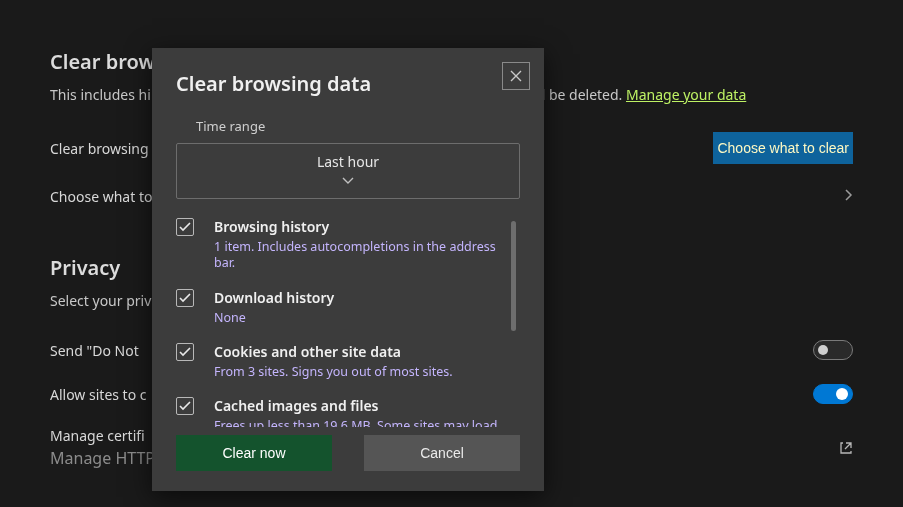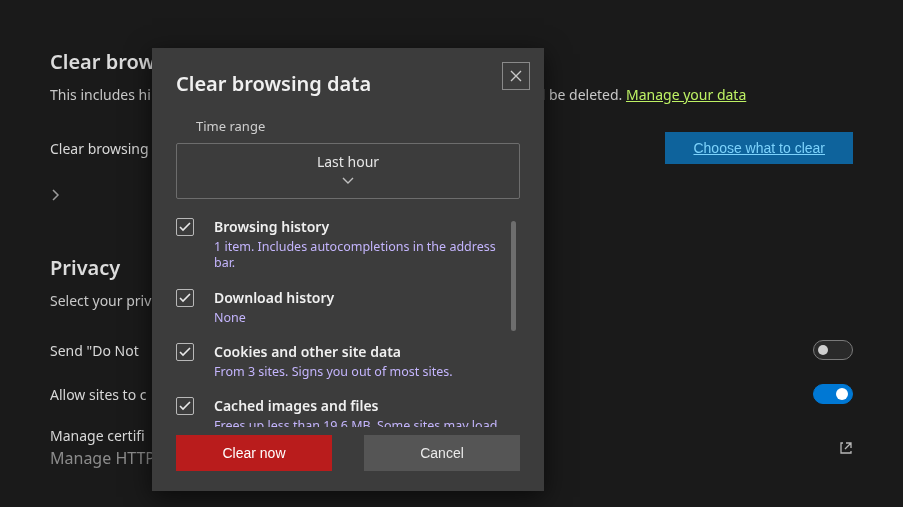--- a/index.html
+++ b/index.html
@@ -40,26 +40,25 @@
     justify-content: space-between;
     padding: 10px 0;
     font-size: 14px;
     color: #d8d8d8;
     min-height: 44px;
   }
   .row .left { display: flex; flex-direction: column; }
   .row .sub { font-size: 16px; color: #8b8b8b; margin-top: 2px; }
   .btn-primary-bg {
     background: #0e639c;
-    color: #7dd3fc;
+    color: #fef9c3;
     border: none;
-    padding: 8px 28px;
-    font-size: 14px;
-    cursor: pointer;
-    text-decoration: underline;
+    padding: 8px 4px;
+    font-size: 14px;
+    cursor: pointer;
   }
   .chevron {
     color: #9b9b9b;
   }
   .ext-icon {
     display: inline-block;
     width: 14px;
     height: 14px;
     position: relative;
   }
@@ -201,21 +200,21 @@
     margin-top: 8px;
   }
   .modal-actions button {
     flex: 1;
     padding: 10px 0;
     font-size: 14px;
     border: none;
     cursor: pointer;
   }
   .btn-clear {
-    background: #b91c1c;
+    background: #14532d;
     color: #fff;
   }
   .btn-cancel {
     background: #555555;
     color: #eaeaea;
     margin-left: 24px;
   }
 </style>
 </head>
 <body>
@@ -227,20 +226,21 @@
     <span>This includes hi</span>
     <span style="margin-left:380px;">ill be deleted. </span><a>Manage your data</a>
   </p>
 
   <div class="row">
     <span class="left">Clear browsing</span>
     <button class="btn-primary-bg">Choose what to clear</button>
   </div>
 
   <div class="row">
+    <span class="left">Choose what to</span>
     <span class="chevron">
       <svg width="10" height="14" viewBox="0 0 10 14">
           <path d="M3 2 L8 7 L3 12" stroke="#9b9b9b" stroke-width="1.5" fill="none"></path>
         </svg>
     </span>
   </div>
 
   <h2 class="section-heading privacy">Privacy</h2>
   <p class="section-sub">Select your priv</p>
 

